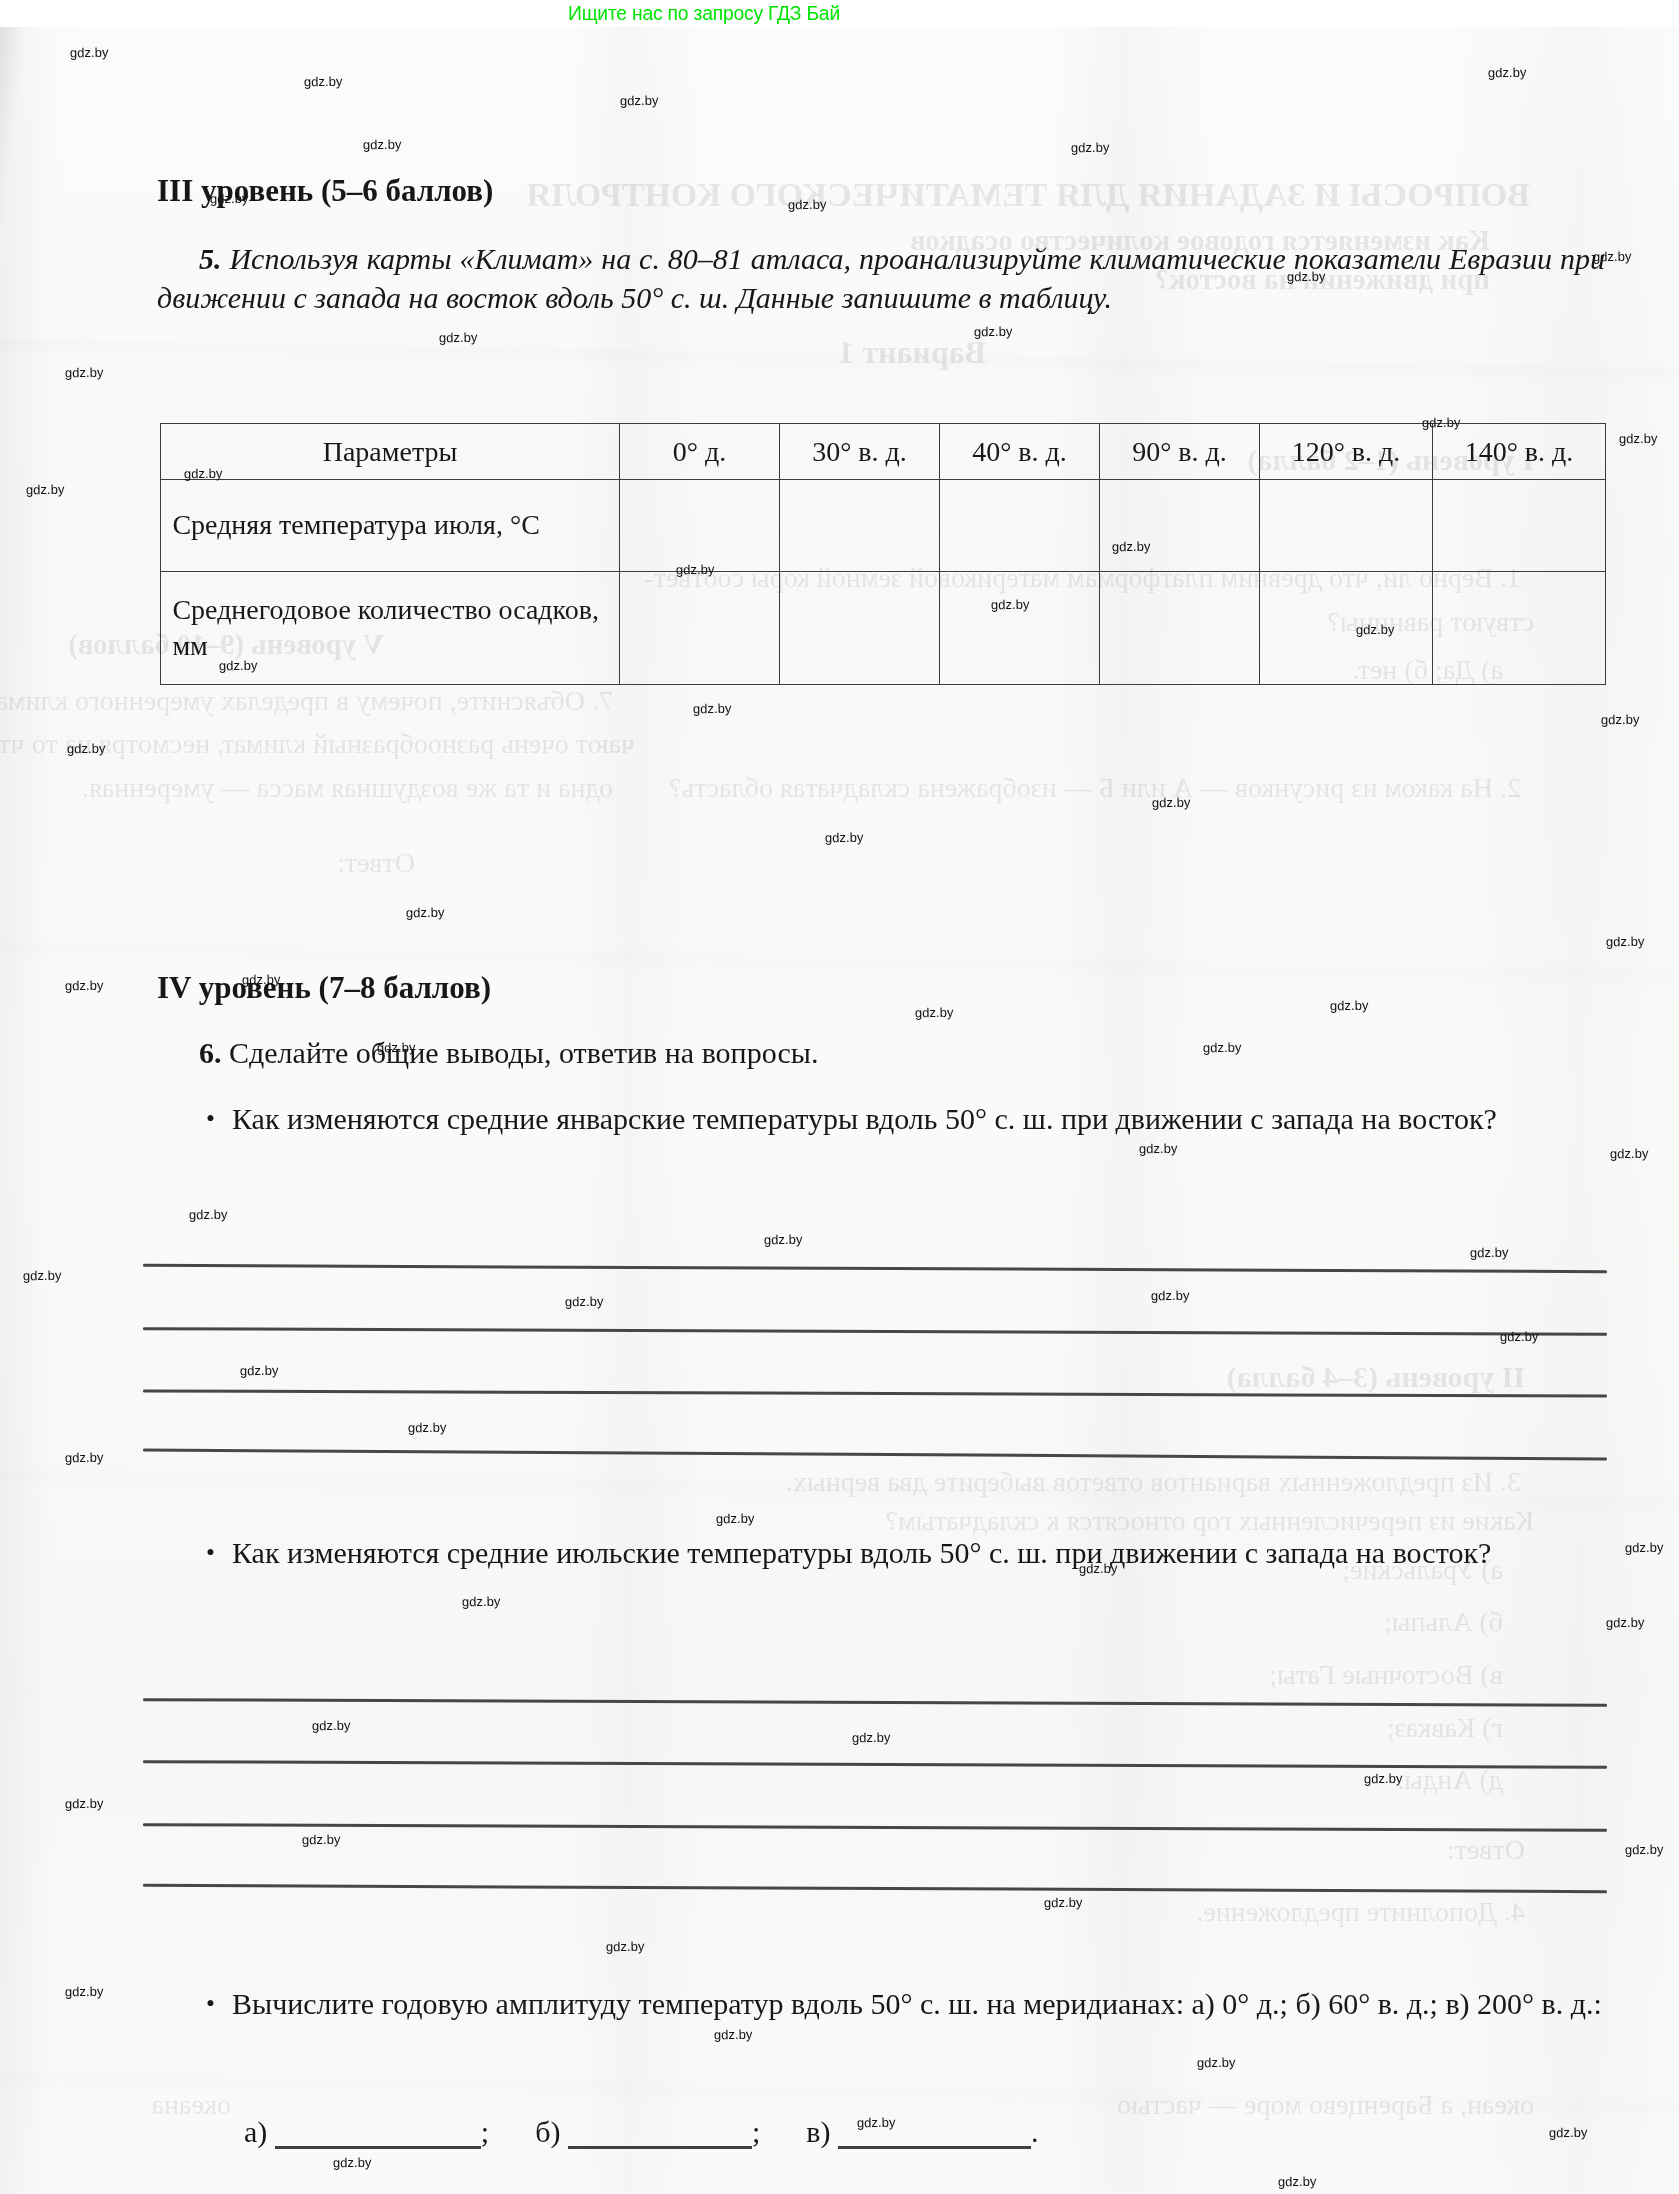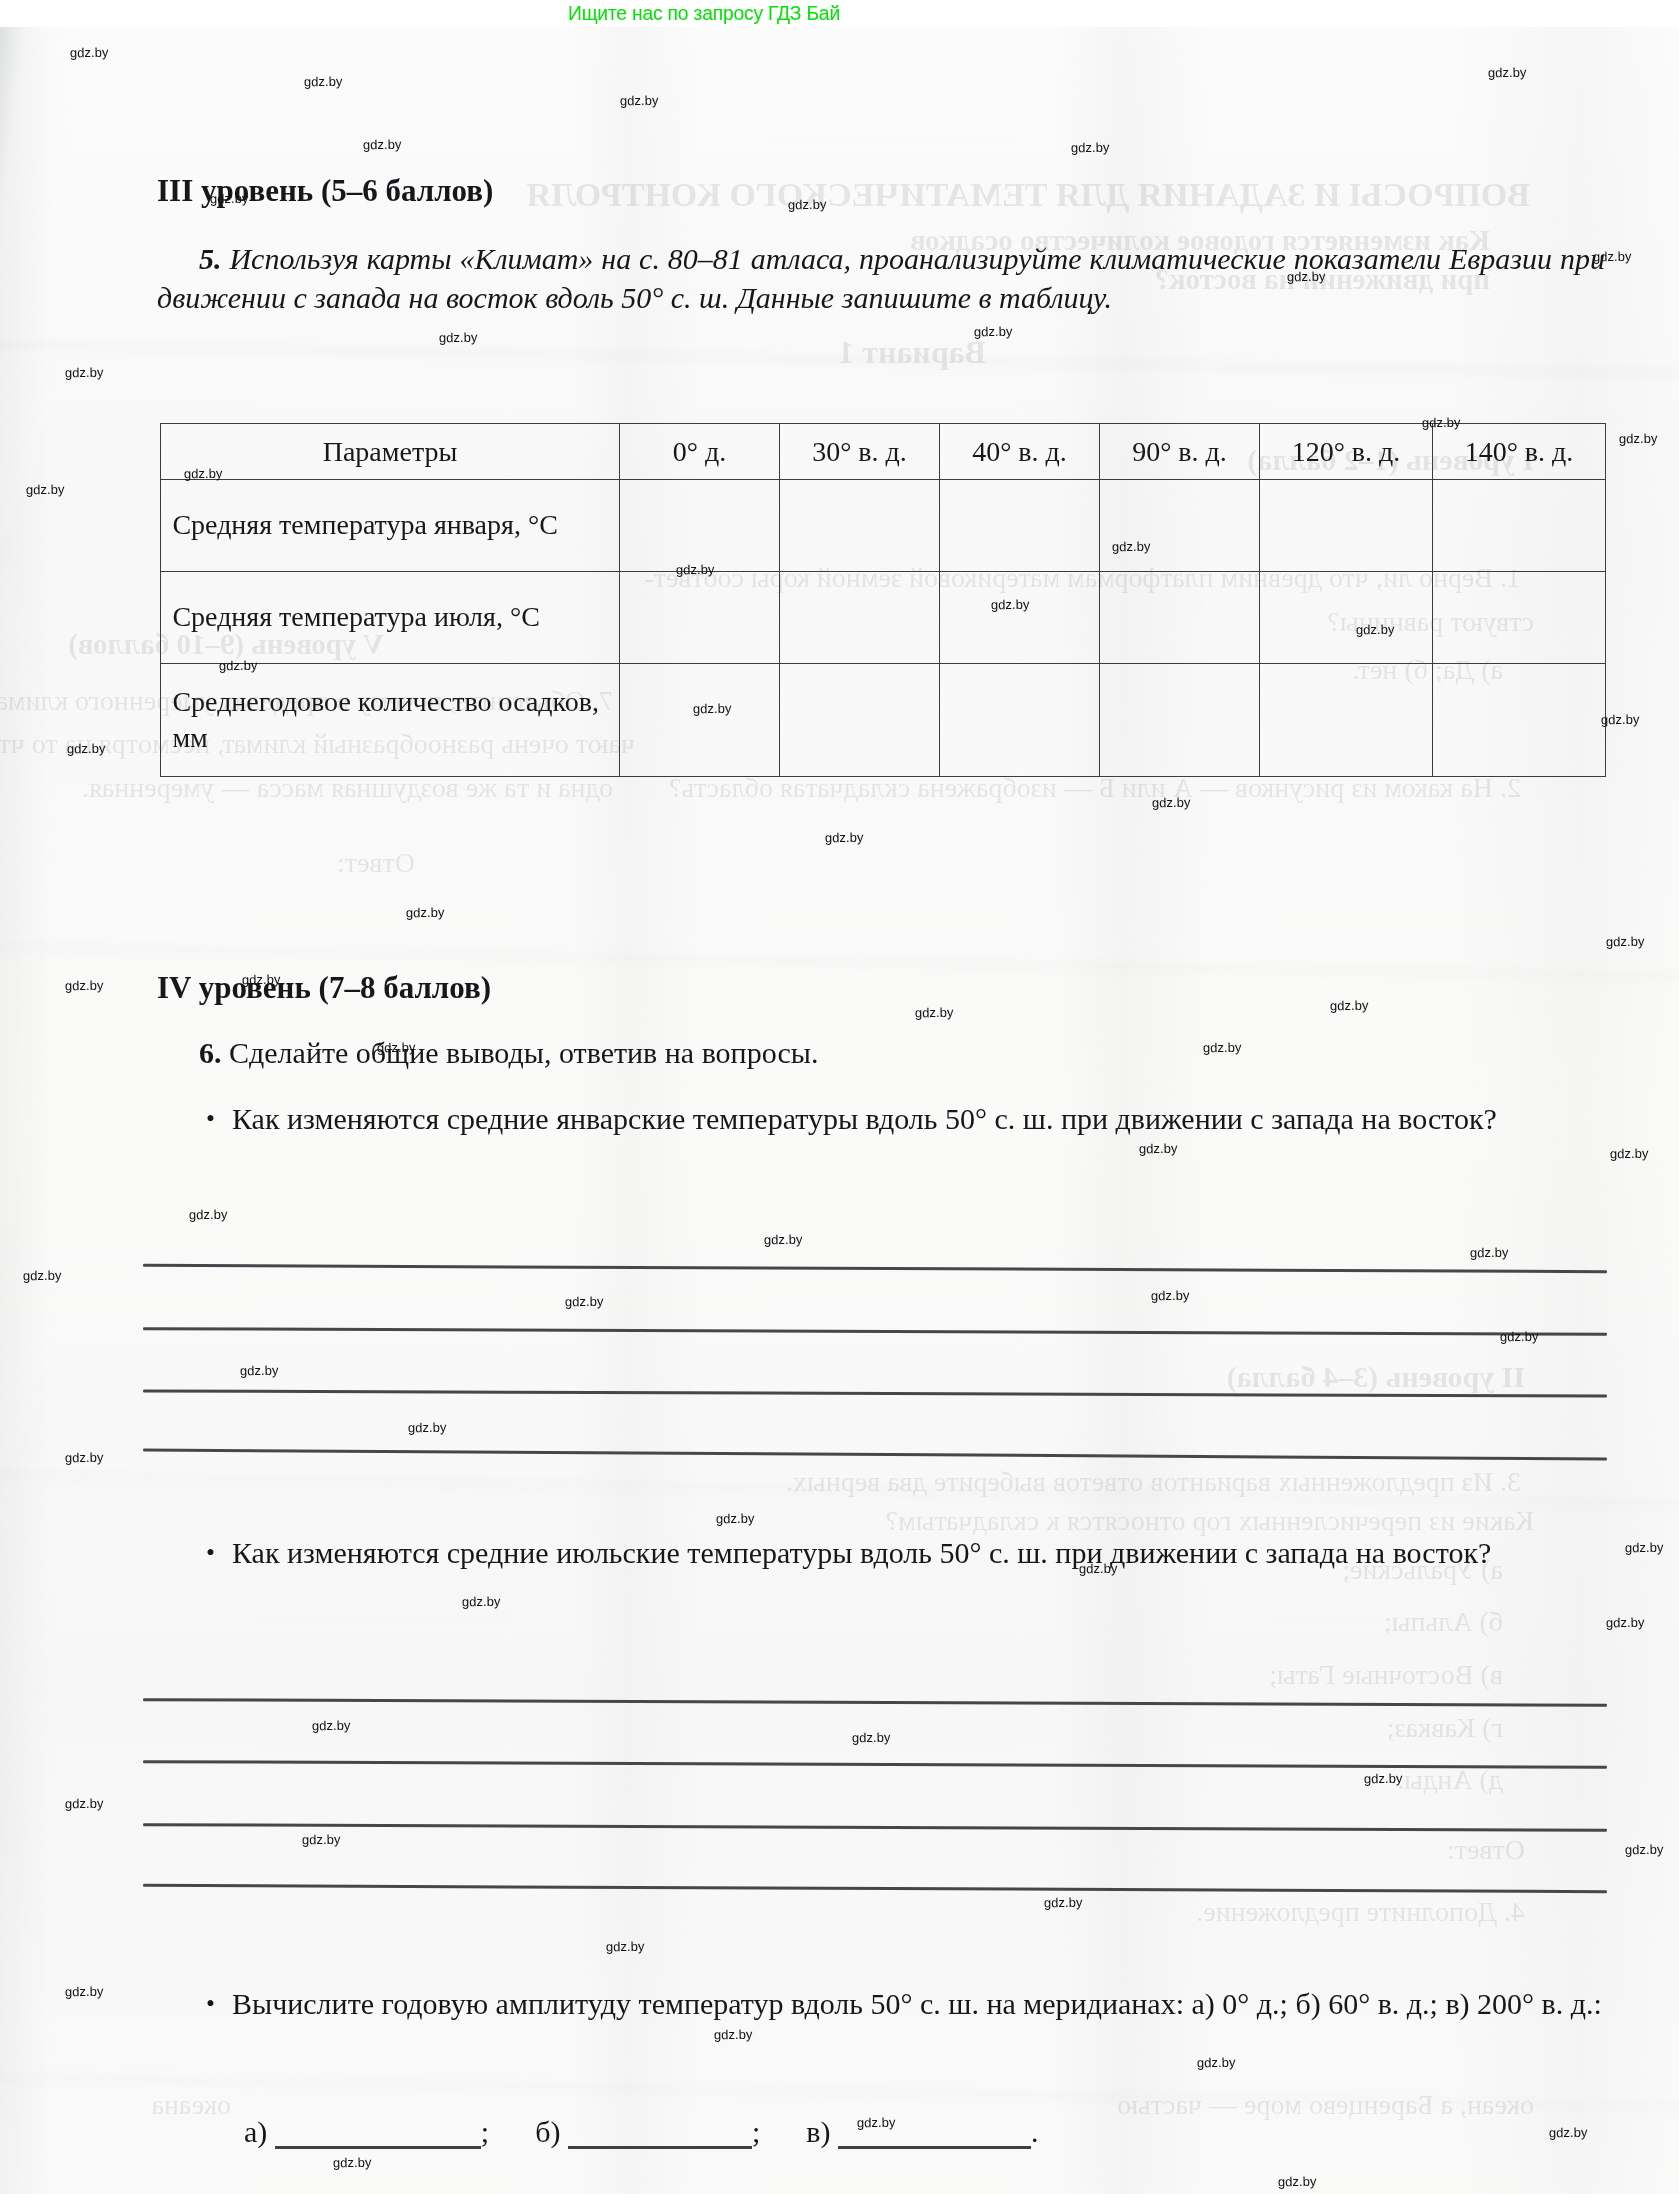--- a/index.html
+++ b/index.html
@@ -259,29 +259,20 @@
           <th class="hdr-param">Параметры</th>
           <th class="hdr-lon">0° д.</th>
           <th class="hdr-lon">30° в. д.</th>
           <th class="hdr-lon">40° в. д.</th>
           <th class="hdr-lon">90° в. д.</th>
           <th class="hdr-lon">120° в. д.</th>
           <th class="hdr-lon">140° в. д.</th>
         </tr>
       </thead>
       <tbody>
-        <tr class="b-row">
-          <td class="rowlab">Средняя температура января, °С</td>
-          <td></td>
-          <td></td>
-          <td></td>
-          <td></td>
-          <td></td>
-          <td></td>
-        </tr>
         <tr class="b-row">
           <td class="rowlab">Средняя температура июля, °С</td>
           <td></td>
           <td></td>
           <td></td>
           <td></td>
           <td></td>
           <td></td>
         </tr>
         <tr class="b-row-tall">

